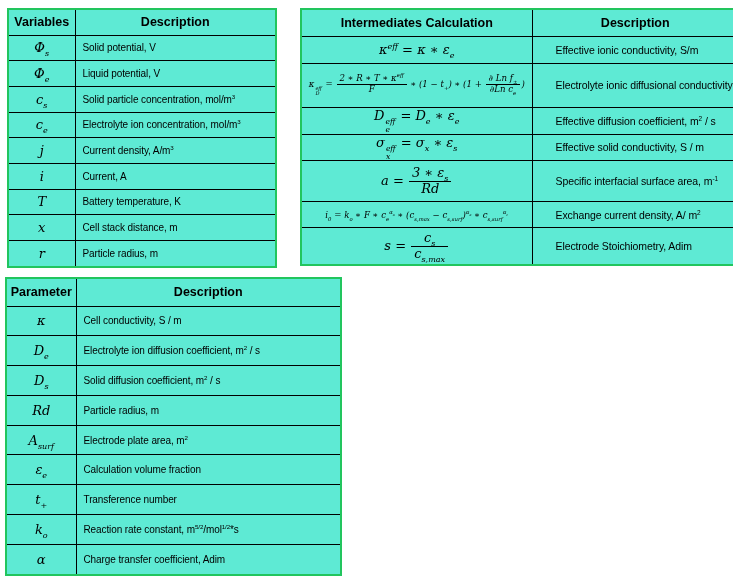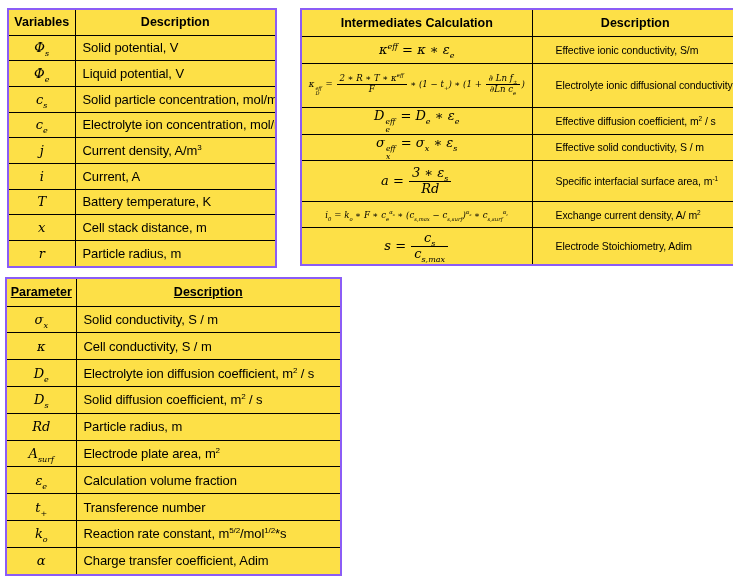--- a/index.html
+++ b/index.html
@@ -1,29 +1,29 @@
 <!DOCTYPE html>
 <html><head>
 <meta charset="utf-8">
 <style>
   html,body{margin:0;padding:0;background:#ffffff;}
   .canvas{position:relative;width:733px;height:581px;background:#ffffff;color:#000;
           font-family:"Liberation Sans",sans-serif;overflow:hidden;}
 
-  table{position:absolute;border-collapse:collapse;table-layout:fixed;background:#fde047;
-        border:2px solid #8b5cf6;}
+  table{position:absolute;border-collapse:collapse;table-layout:fixed;background:#5eead4;
+        border:2px solid #22c55e;}
   th,td{border:1px solid #000;overflow:hidden;}
 
   th{font-family:"Liberation Sans",sans-serif;font-weight:bold;font-size:12.5px;
      text-align:center;vertical-align:middle;padding:0 2px;}
 
   td.c1{text-align:center;vertical-align:middle;white-space:nowrap;
         font-family:"DejaVu Serif","Liberation Serif",serif;font-style:italic;
         font-size:13px;padding:0 2px;}
-  td.c2{font-family:"Liberation Sans",sans-serif;font-size:13px;text-align:left;
+  td.c2{font-family:"Liberation Sans",sans-serif;font-size:10px;text-align:left;
         vertical-align:middle;white-space:nowrap;padding:0 2px 0 7px;letter-spacing:-0.1px;}
 
   td.small{font-size:8.6px;padding:0 5px;}
 
   sup,sub{font-size:0.62em;line-height:0;}
 
   .frac{display:inline-flex;flex-direction:column;vertical-align:middle;
         line-height:1.15;text-align:center;margin:0 1px;}
   .frac .num{border-bottom:1px solid #000;padding:0 3px;}
   .frac .den{padding:0 3px;}
@@ -45,21 +45,21 @@
   #tbl-intermediates tbody tr:nth-child(2){height:44px;}
   #tbl-intermediates tbody tr:nth-child(3){height:27px;}
   #tbl-intermediates tbody tr:nth-child(4){height:25px;}
   #tbl-intermediates tbody tr:nth-child(5){height:41px;}
   #tbl-intermediates tbody tr:nth-child(6){height:26px;}
   #tbl-intermediates tbody tr:nth-child(7){height:37px;}
 
   
   #tbl-parameters{left:5px;top:277px;width:337px;height:299px;}
   #tbl-parameters col.sym{width:70px;}
-  #tbl-parameters thead tr{height:28px;text-decoration:underline;}
+  #tbl-parameters thead tr{height:28px;}
 </style>
 </head>
 <body>
 
 <div class="canvas">
 
   <table id="tbl-variables">
     <colgroup>
         <col class="sym">
         <col class="desc">
@@ -180,24 +180,20 @@
         <col class="desc">
       </colgroup>
     <thead>
       <tr>
         <th>Parameter</th>
         <th>Description</th>
       </tr>
     </thead>
     <tbody>
         <tr>
-          <td class="c1">σ<sub>x</sub></td>
-          <td class="c2">Solid conductivity, S / m</td>
-        </tr>
-        <tr>
           <td class="c1">κ</td>
           <td class="c2">Cell conductivity, S / m</td>
         </tr>
         <tr>
           <td class="c1">D<sub>e</sub></td>
           <td class="c2">Electrolyte ion diffusion coefficient, m<sup>2</sup> / s</td>
         </tr>
         <tr>
           <td class="c1">D<sub>s</sub></td>
           <td class="c2">Solid diffusion coefficient, m<sup>2</sup> / s</td>

